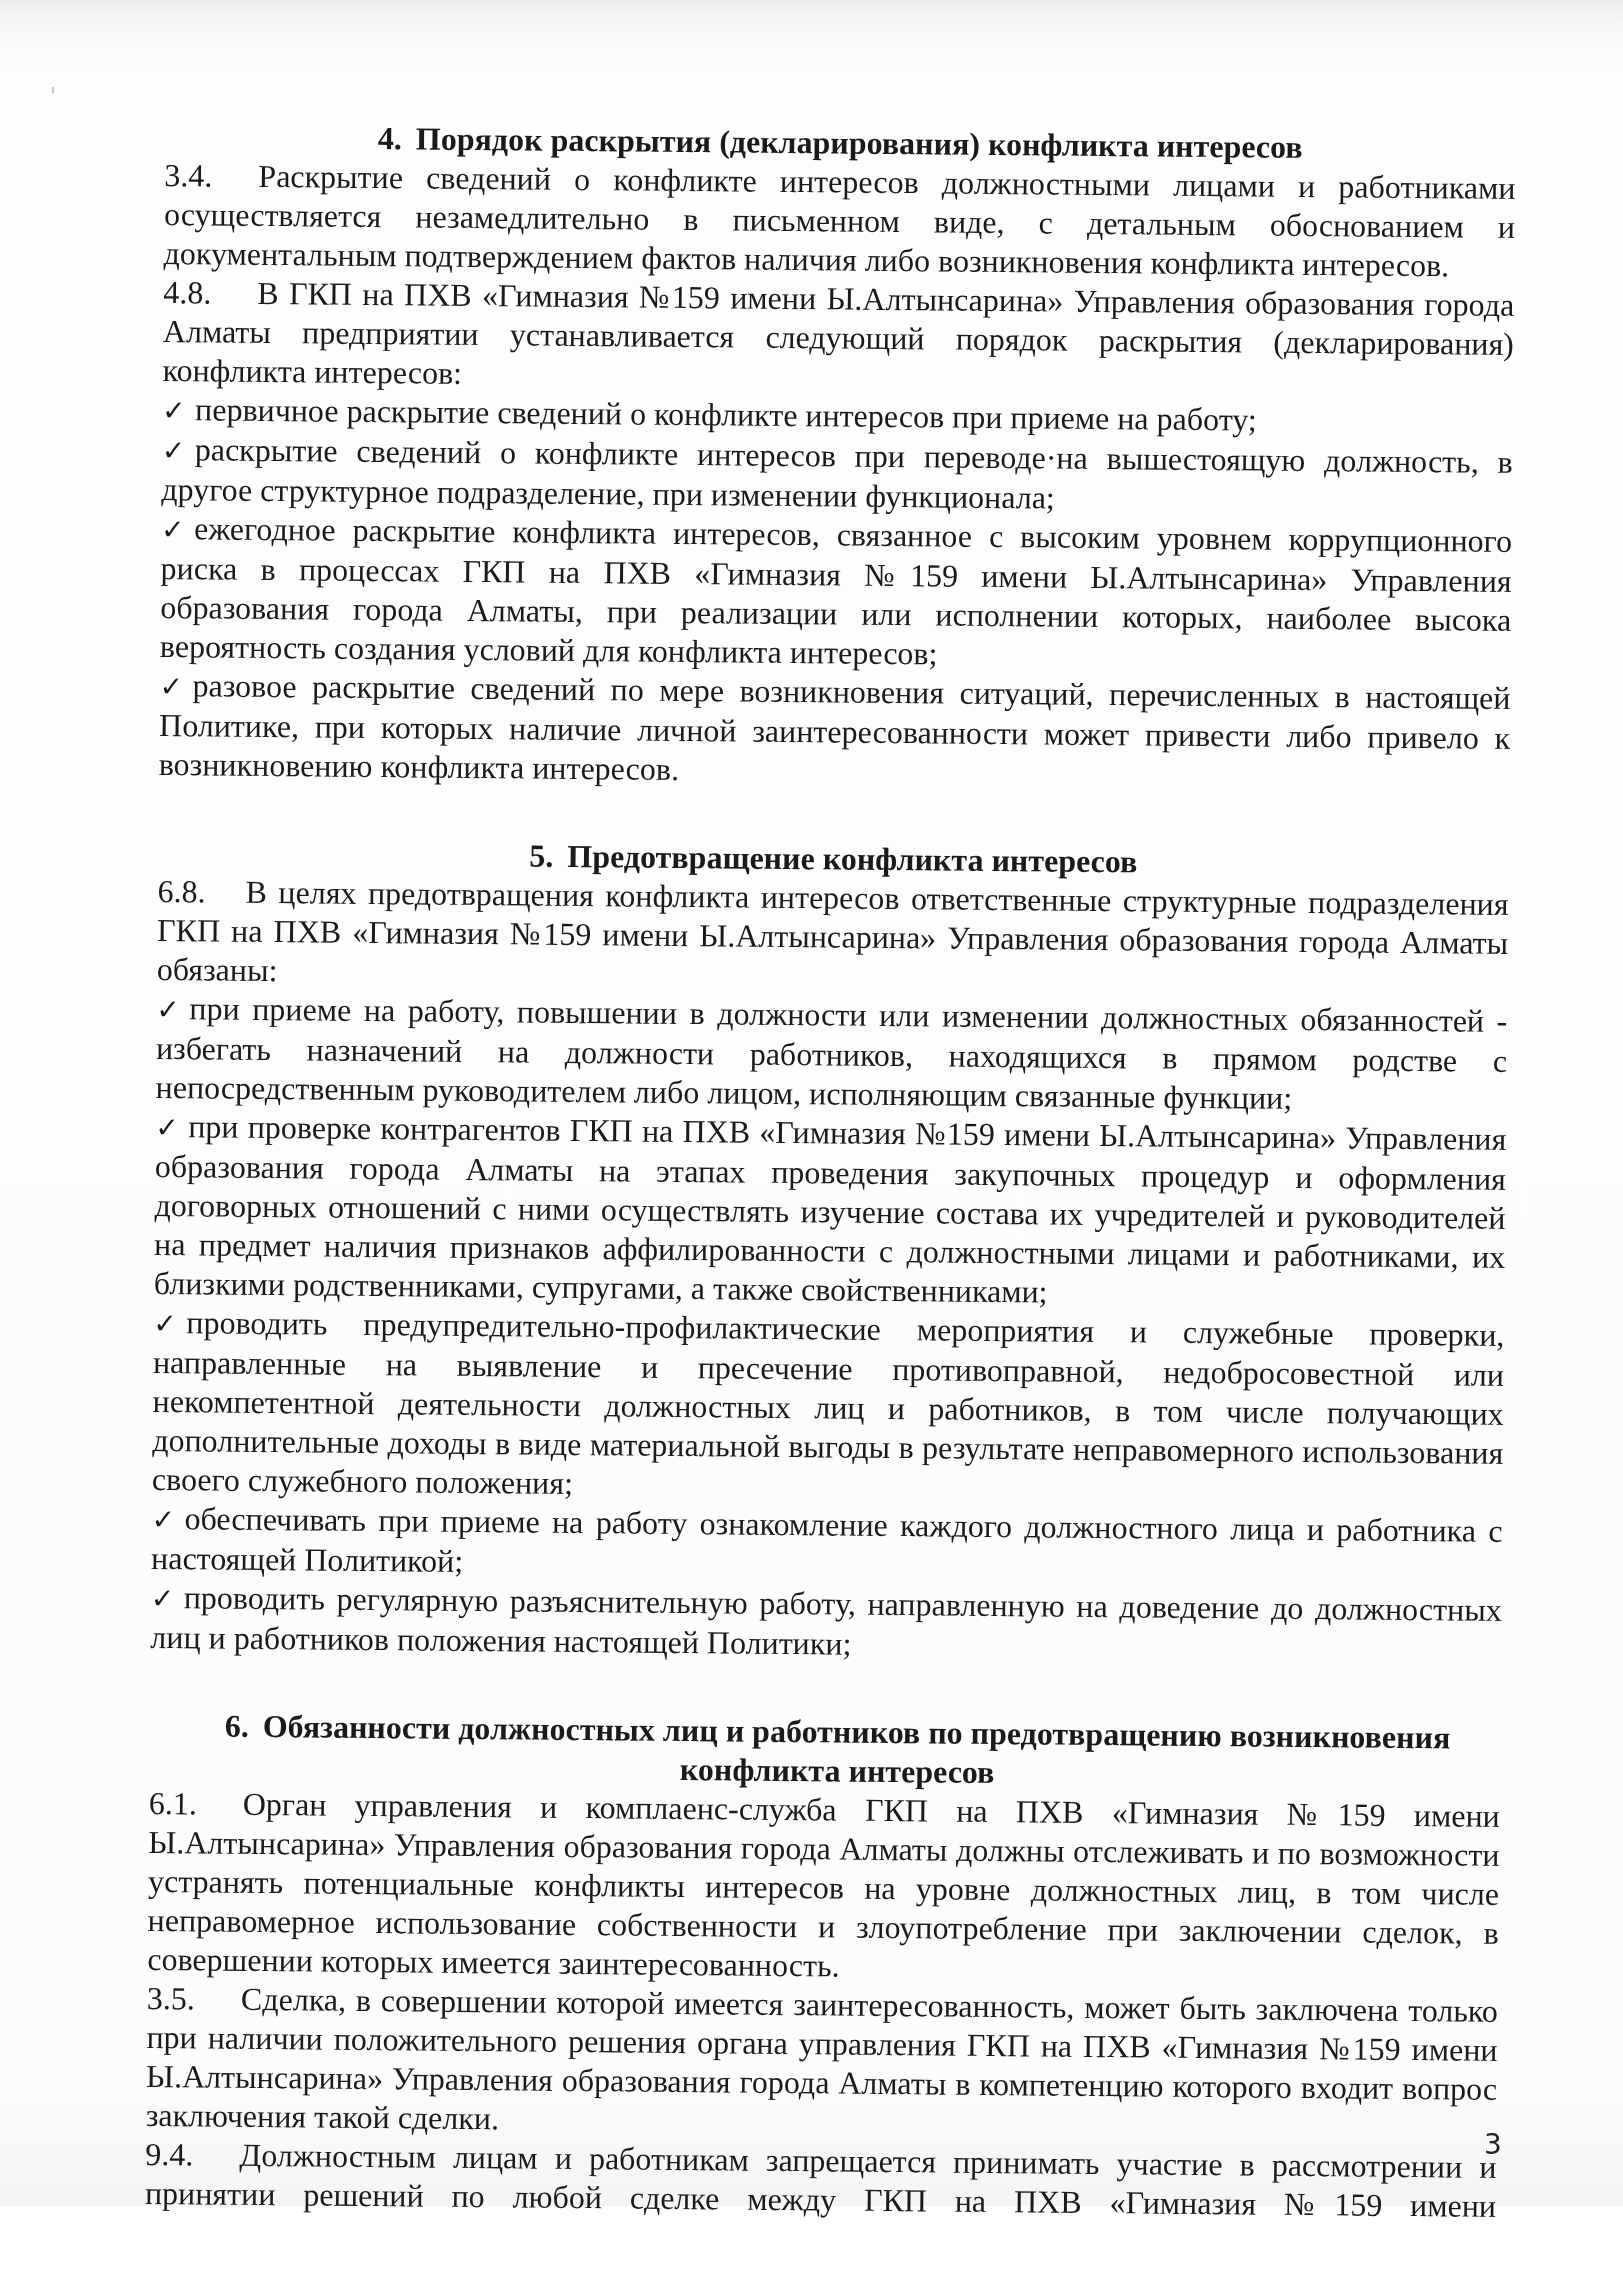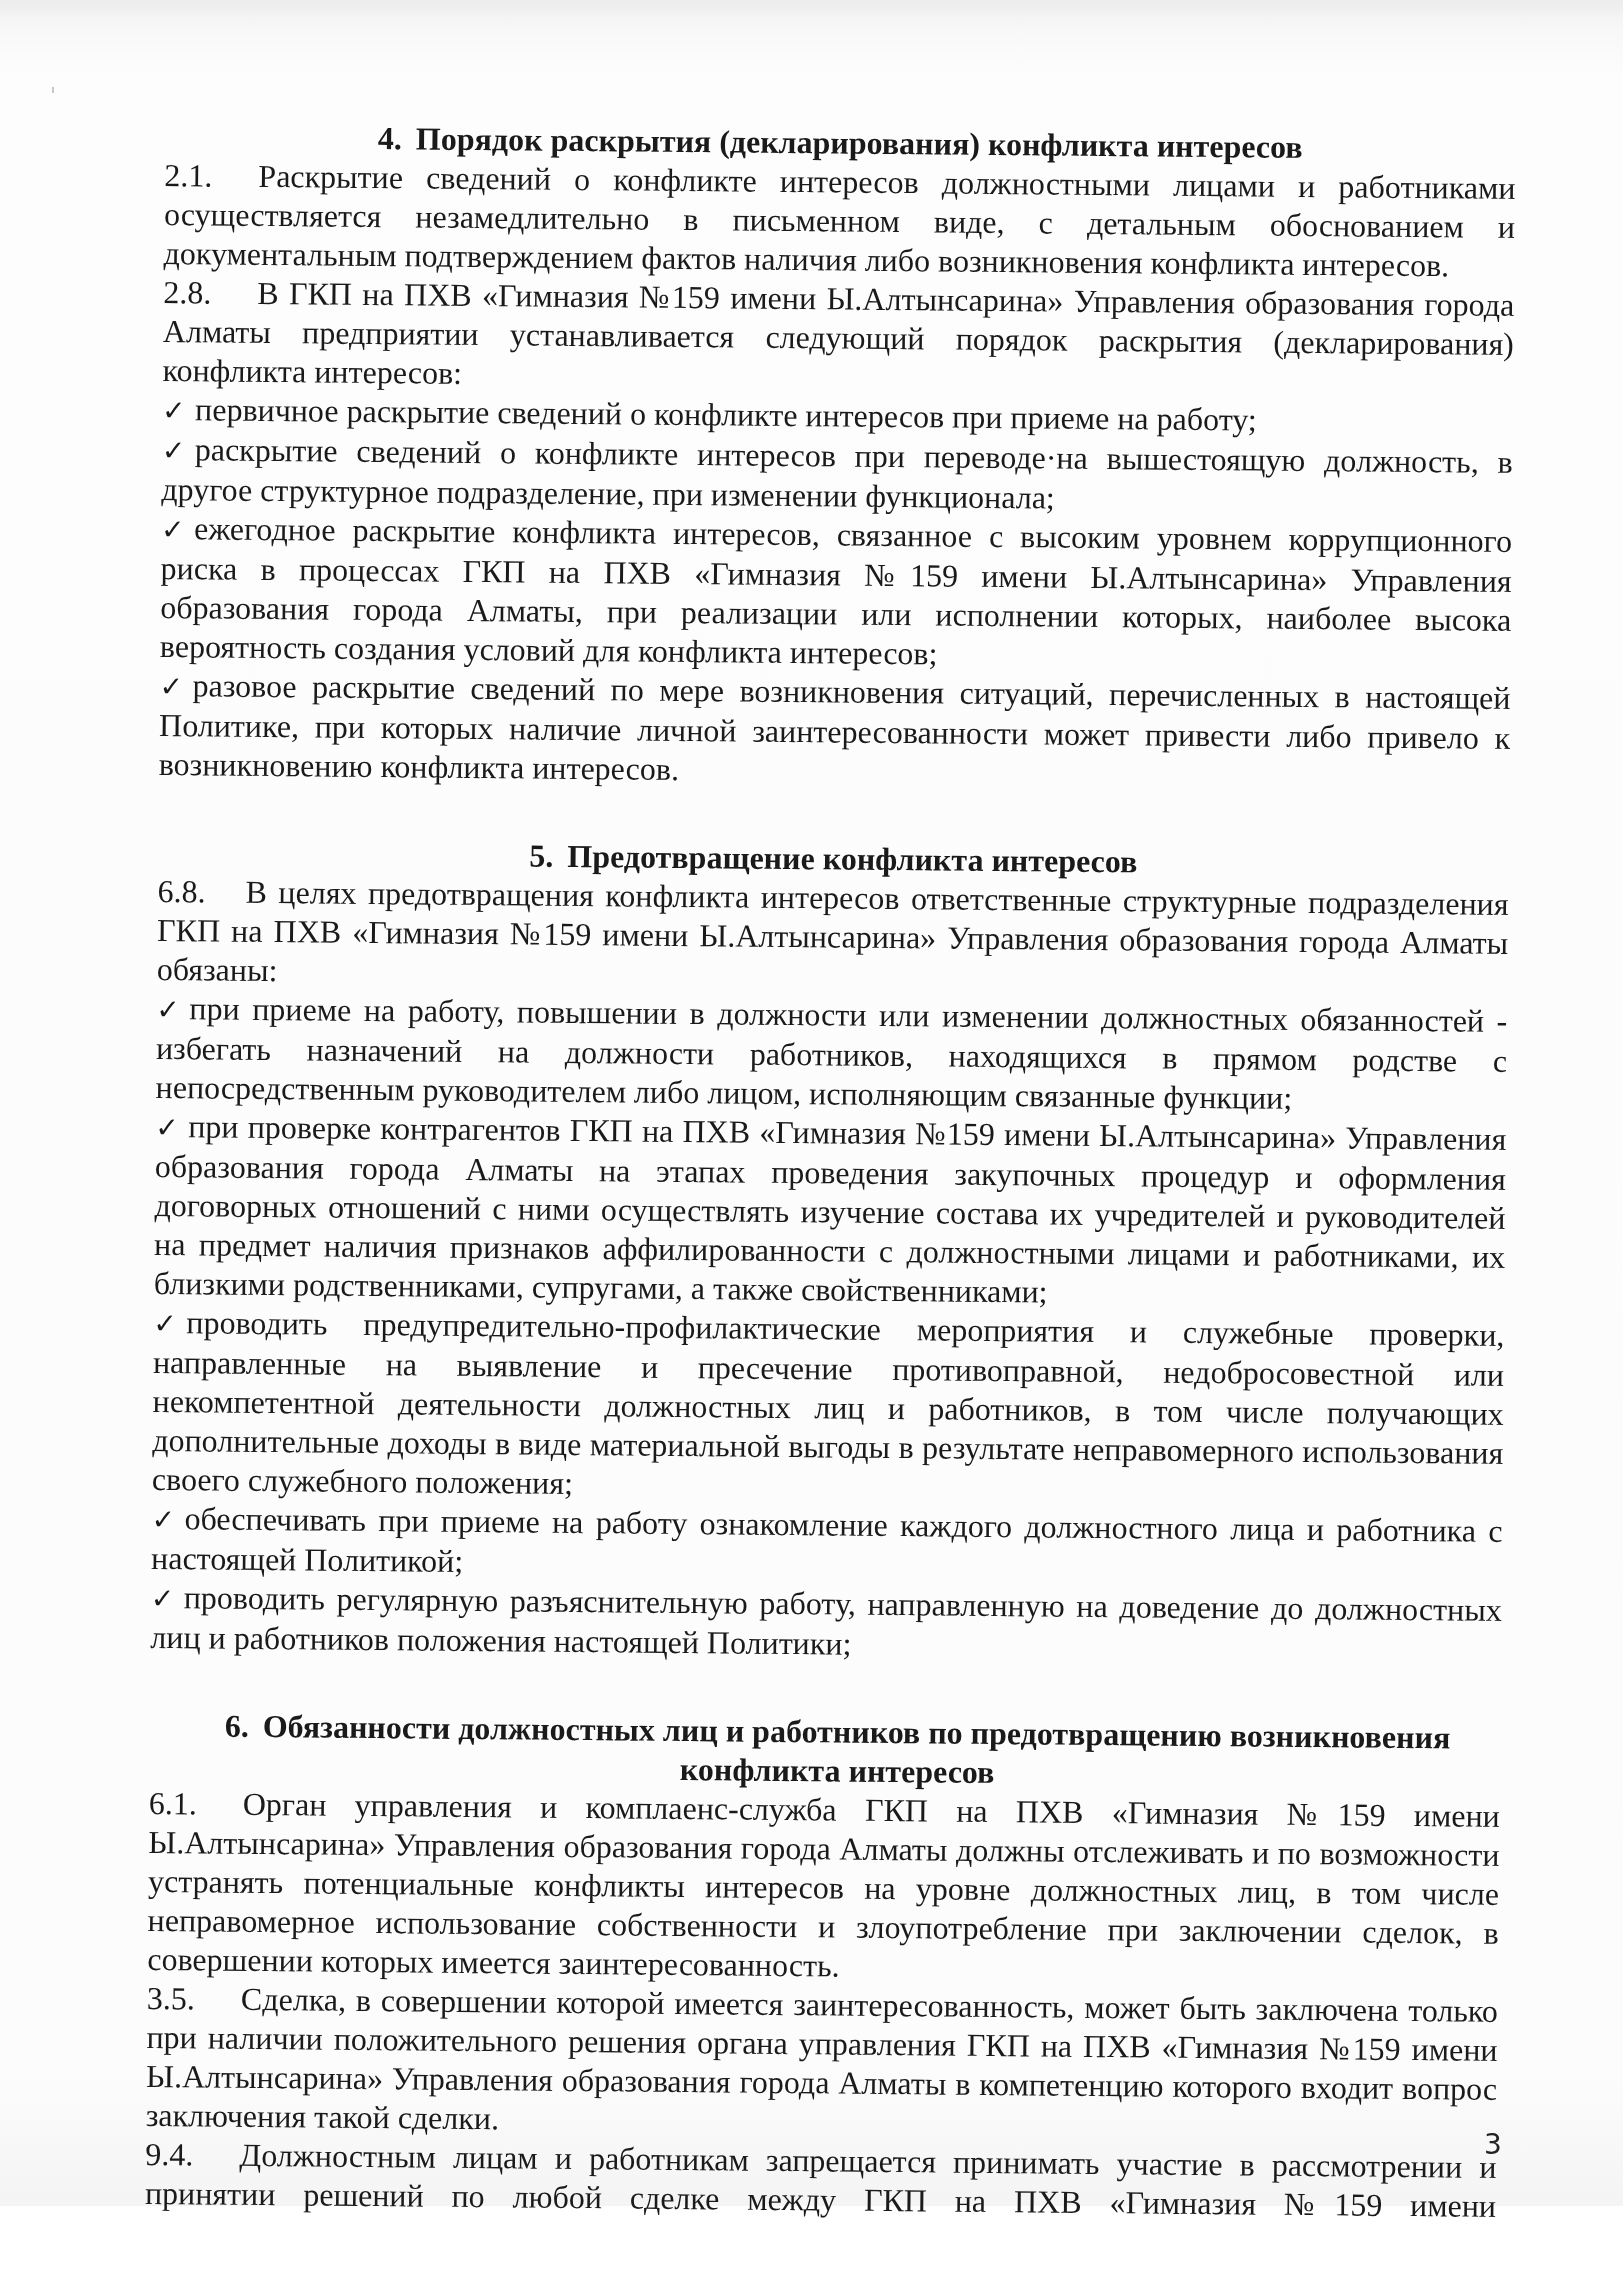--- a/index.html
+++ b/index.html
@@ -74,24 +74,24 @@
 <div class="page"></div>
 <div class="bottom-white"></div>
 <div class="scan-mark" style="left:52px; top:87px; height:6.3px;"></div>
 
 <div class="content">
 
   <div class="h h4">
     <span class="num">4.</span><span>Порядок раскрытия (декларирования) конфликта интересов</span>
   </div>
   <p>
-    <span class="pnum">2.1.</span><span>Раскрытие сведений о конфликте интересов должностными лицами и работниками осуществляется незамедлительно в письменном виде, с детальным обоснованием и документальным подтверждением фактов наличия либо возникновения конфликта интересов.</span>
+    <span class="pnum">3.4.</span><span>Раскрытие сведений о конфликте интересов должностными лицами и работниками осуществляется незамедлительно в письменном виде, с детальным обоснованием и документальным подтверждением фактов наличия либо возникновения конфликта интересов.</span>
   </p>
   <p>
-    <span class="pnum">2.8.</span><span>В ГКП на ПХВ «Гимназия №159 имени Ы.Алтынсарина» Управления образования города Алматы предприятии устанавливается следующий порядок раскрытия (декларирования) конфликта интересов:</span>
+    <span class="pnum">4.8.</span><span>В ГКП на ПХВ «Гимназия №159 имени Ы.Алтынсарина» Управления образования города Алматы предприятии устанавливается следующий порядок раскрытия (декларирования) конфликта интересов:</span>
   </p>
   <p class="bullet"><span class="check">✓</span><span>первичное раскрытие сведений о конфликте интересов при приеме на работу;</span></p>
   <p class="bullet"><span class="check">✓</span><span>раскрытие сведений о конфликте интересов при переводе·на вышестоящую должность, в другое структурное подразделение, при изменении функционала;</span></p>
   <p class="bullet"><span class="check">✓</span><span>ежегодное раскрытие конфликта интересов, связанное с высоким уровнем коррупционного риска в процессах ГКП на ПХВ «Гимназия №159 имени Ы.Алтынсарина» Управления образования города Алматы, при реализации или исполнении которых, наиболее высока вероятность создания условий для конфликта интересов;</span></p>
   <p class="bullet"><span class="check">✓</span><span>разовое раскрытие сведений по мере возникновения ситуаций, перечисленных в настоящей Политике, при которых наличие личной заинтересованности может привести либо привело к возникновению конфликта интересов.</span></p>
 
   <div class="h h5">
     <span class="num">5.</span><span>Предотвращение конфликта интересов</span>
   </div>
   <p>

